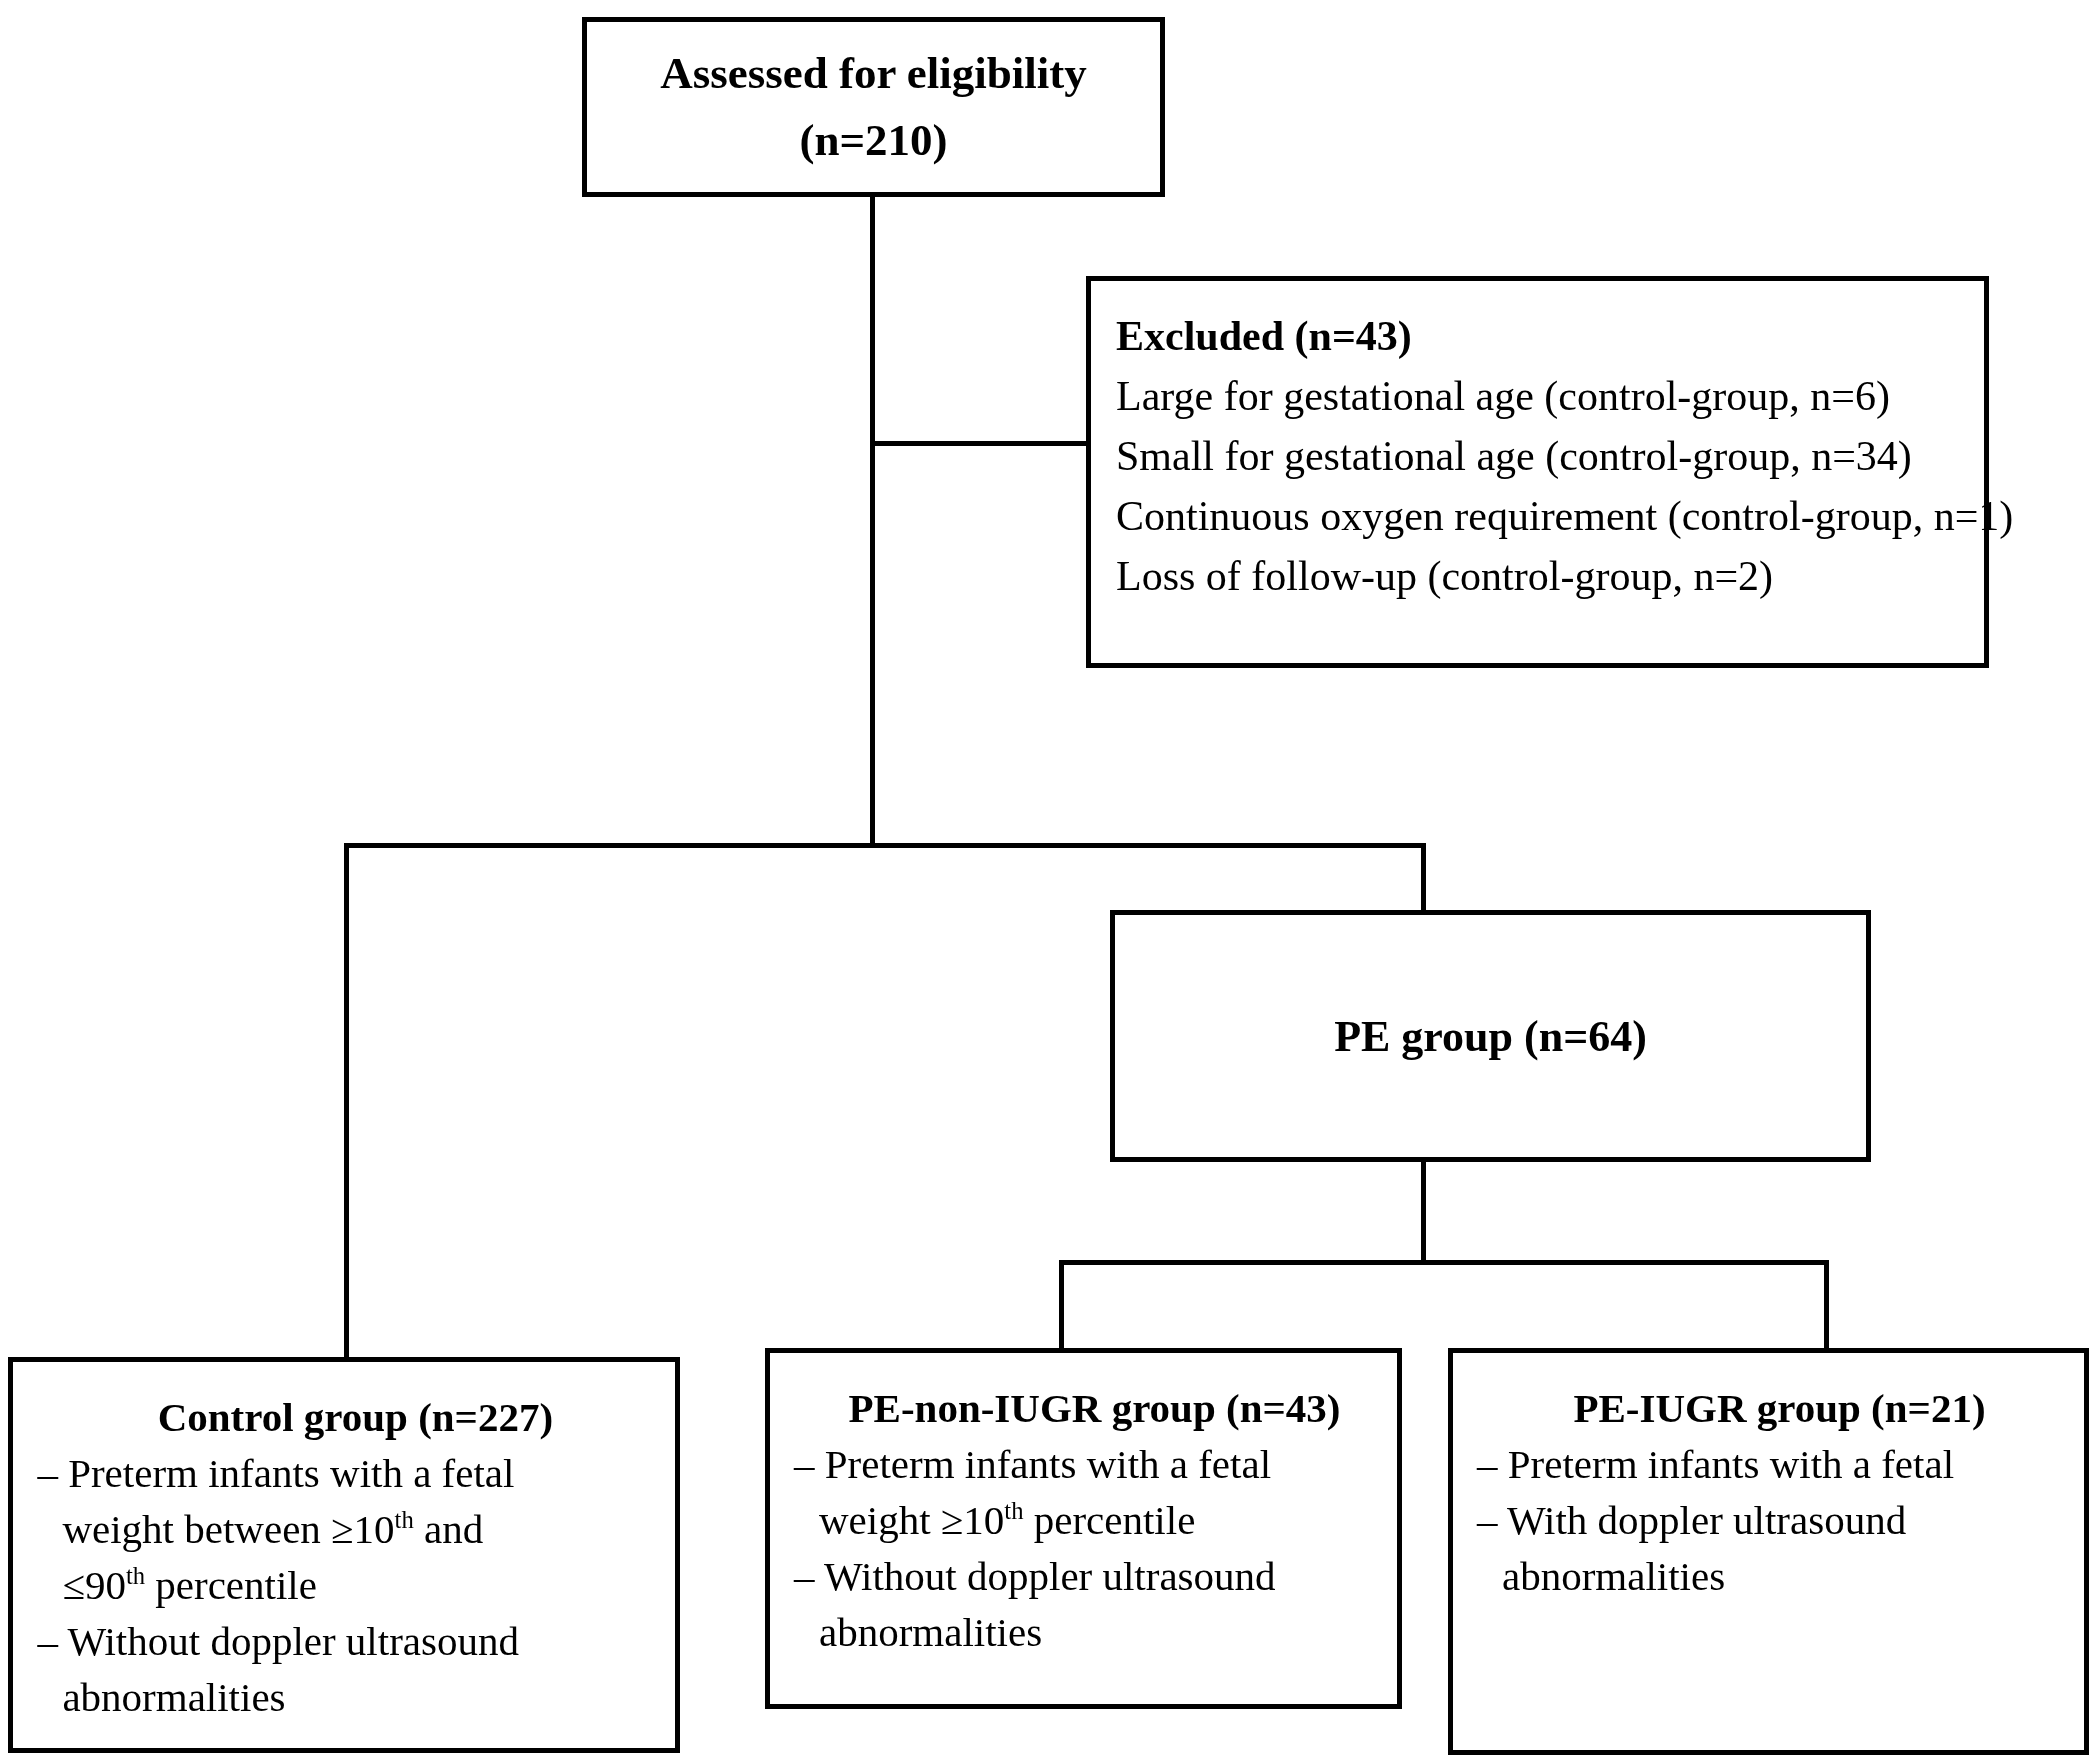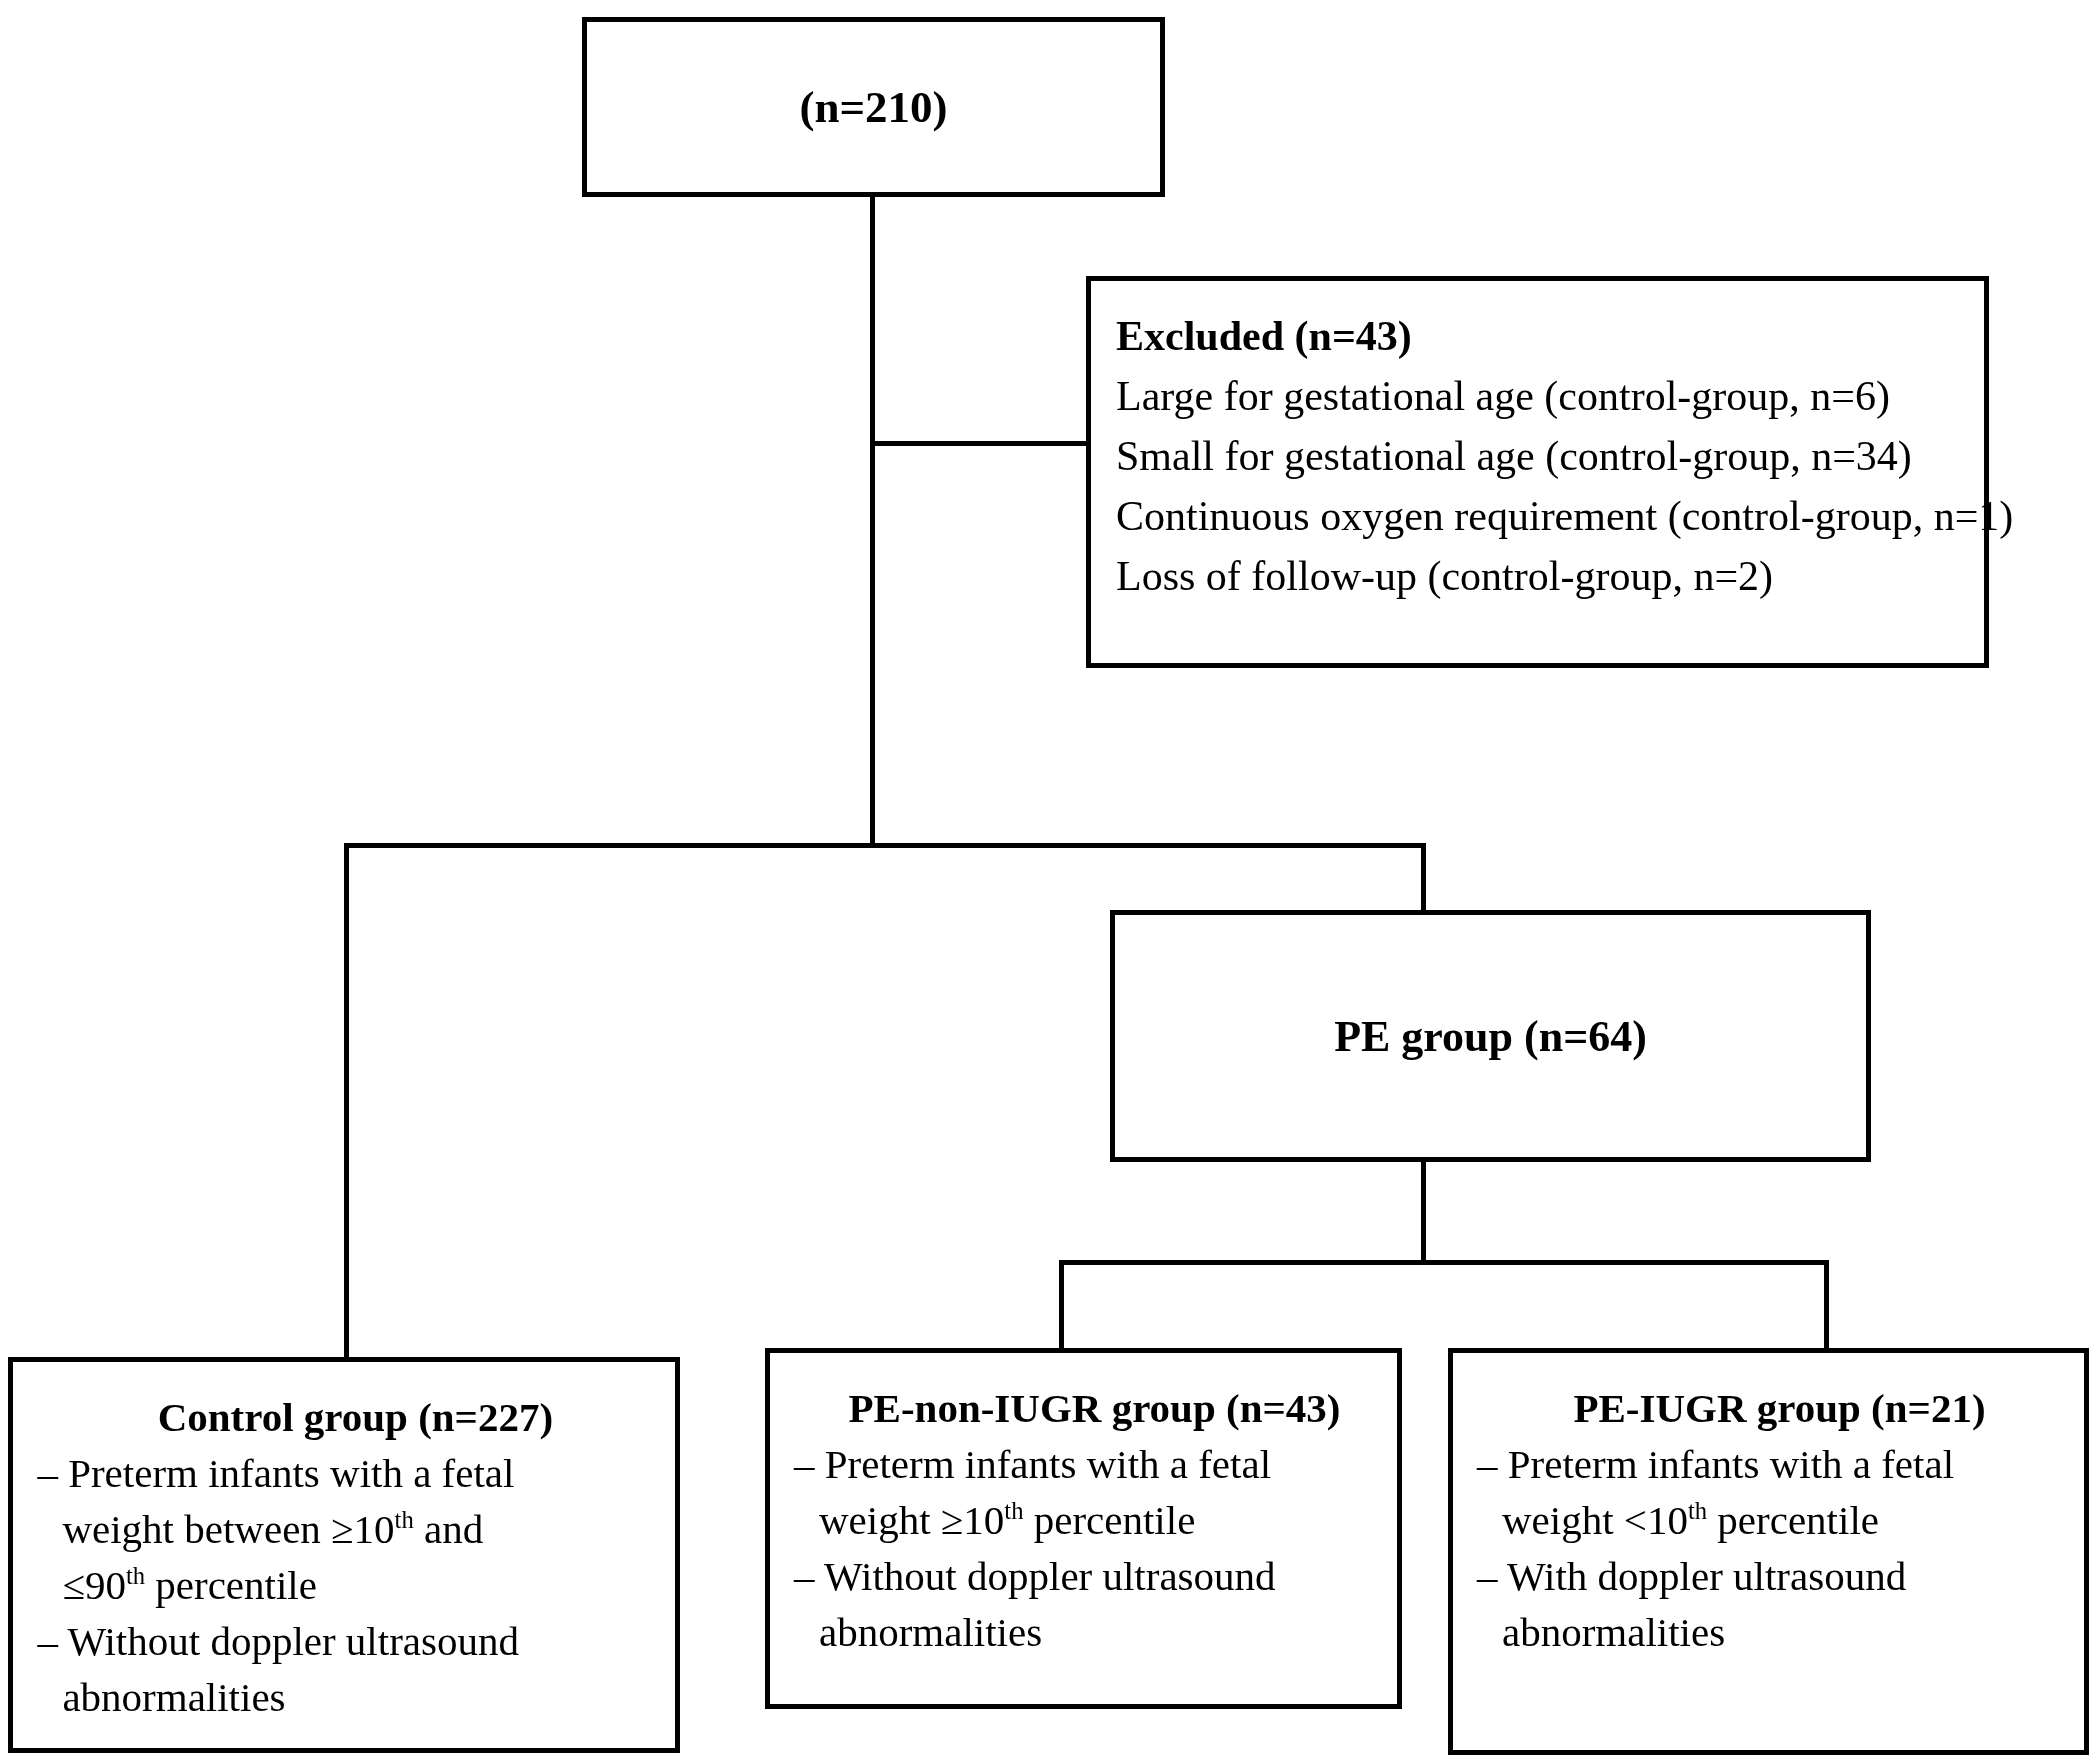--- a/index.html
+++ b/index.html
@@ -76,20 +76,21 @@
   <div class="connector" id="h-excluded"></div>
   <div class="connector" id="h-branch1"></div>
   <div class="connector" id="v-control"></div>
   <div class="connector" id="v-pe-top"></div>
   <div class="connector" id="v-pe-bottom"></div>
   <div class="connector" id="h-branch2"></div>
   <div class="connector" id="v-pe-non-iugr"></div>
   <div class="connector" id="v-pe-iugr"></div>
 
   <div class="box" id="assessed-box">
+    <div class="line">Assessed for eligibility</div>
     <div class="line">(n=210)</div>
   </div>
 
   <div class="box" id="excluded-box">
     <div class="box-title">Excluded (n=43)</div>
     <div>
         <div class="line"><span>Large for gestational age (control-group, n=6)</span></div>
         <div class="line"><span>Small for gestational age (control-group, n=34)</span></div>
         <div class="line"><span>Continuous oxygen requirement (control-group, n=1)</span></div>
         <div class="line"><span>Loss of follow-up (control-group, n=2)</span></div>
@@ -118,20 +119,19 @@
         <div class="line indent"><span>weight ≥10</span><sup>th</sup><span> percentile</span></div>
         <div class="line"><span>– Without doppler ultrasound</span></div>
         <div class="line indent"><span>abnormalities</span></div>
       </div>
   </div>
 
   <div class="box leaf-box" id="pe-iugr-box">
     <div class="box-title">PE-IUGR group (n=21)</div>
     <div>
         <div class="line"><span>– Preterm infants with a fetal</span></div>
-        <div class="line indent"><span>weight &lt;10</span><sup>th</sup><span> percentile</span></div>
         <div class="line"><span>– With doppler ultrasound</span></div>
         <div class="line indent"><span>abnormalities</span></div>
       </div>
   </div>
 
 </div>
 
 
 </body></html>

